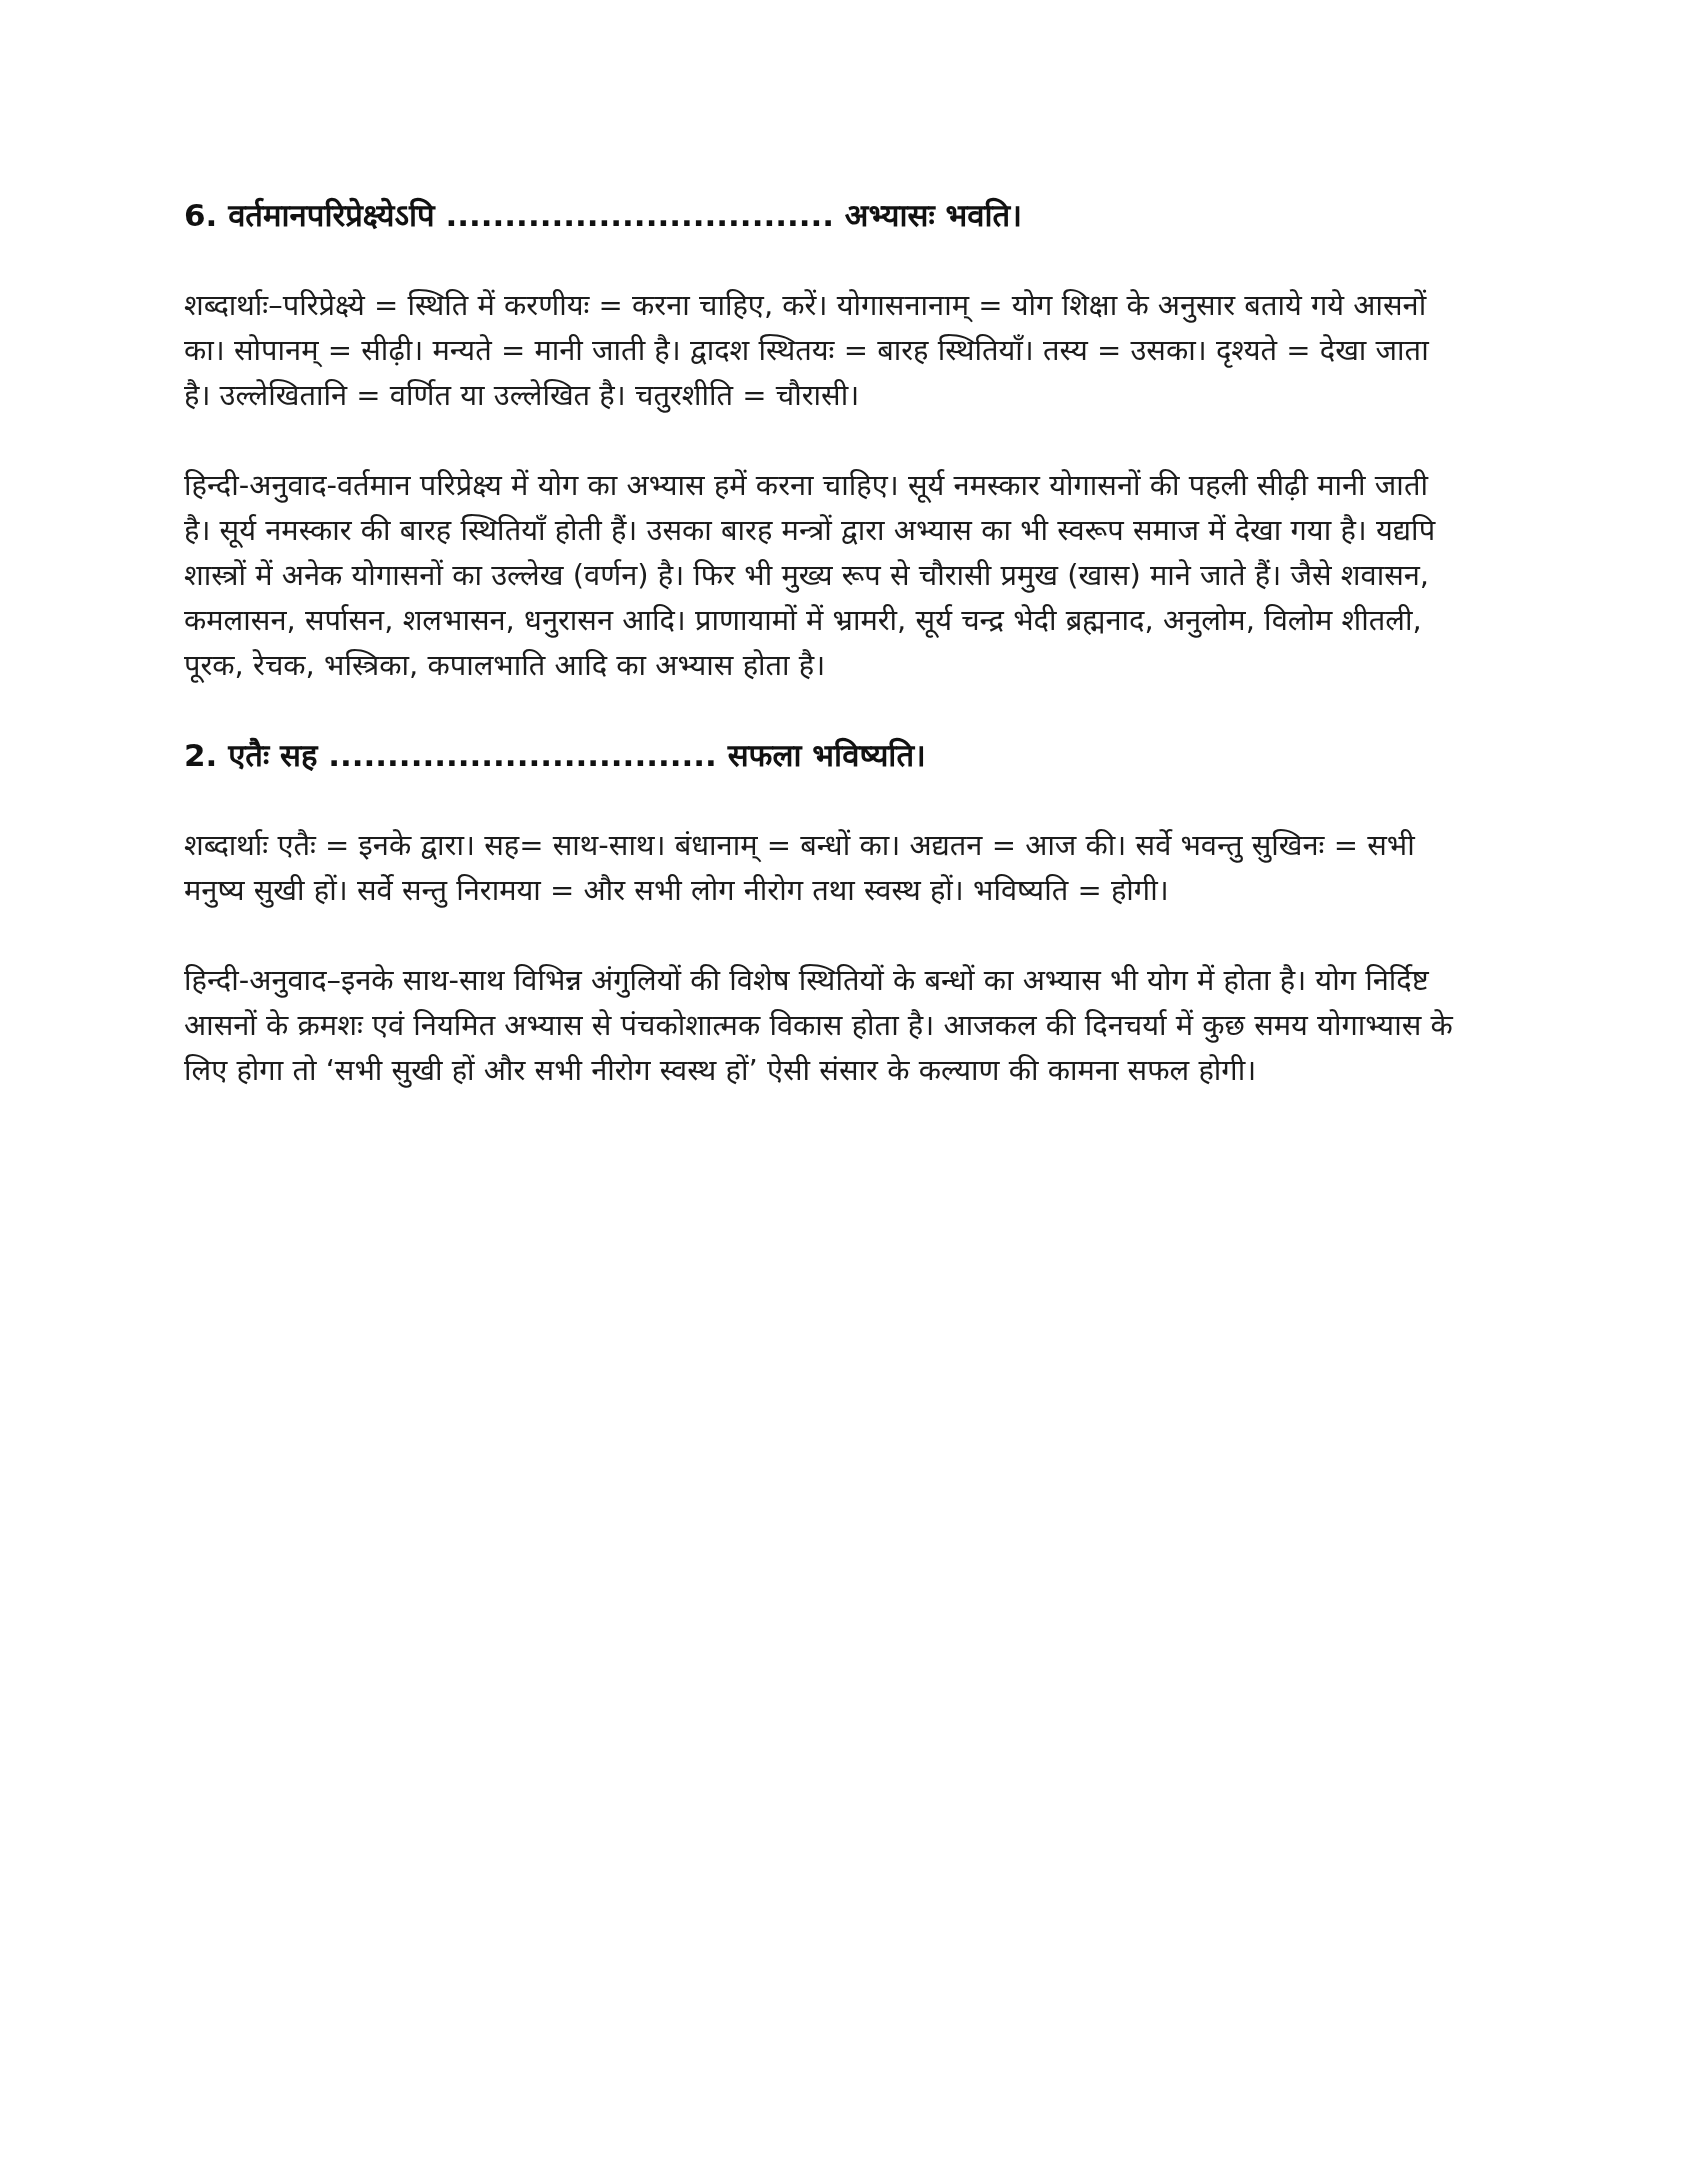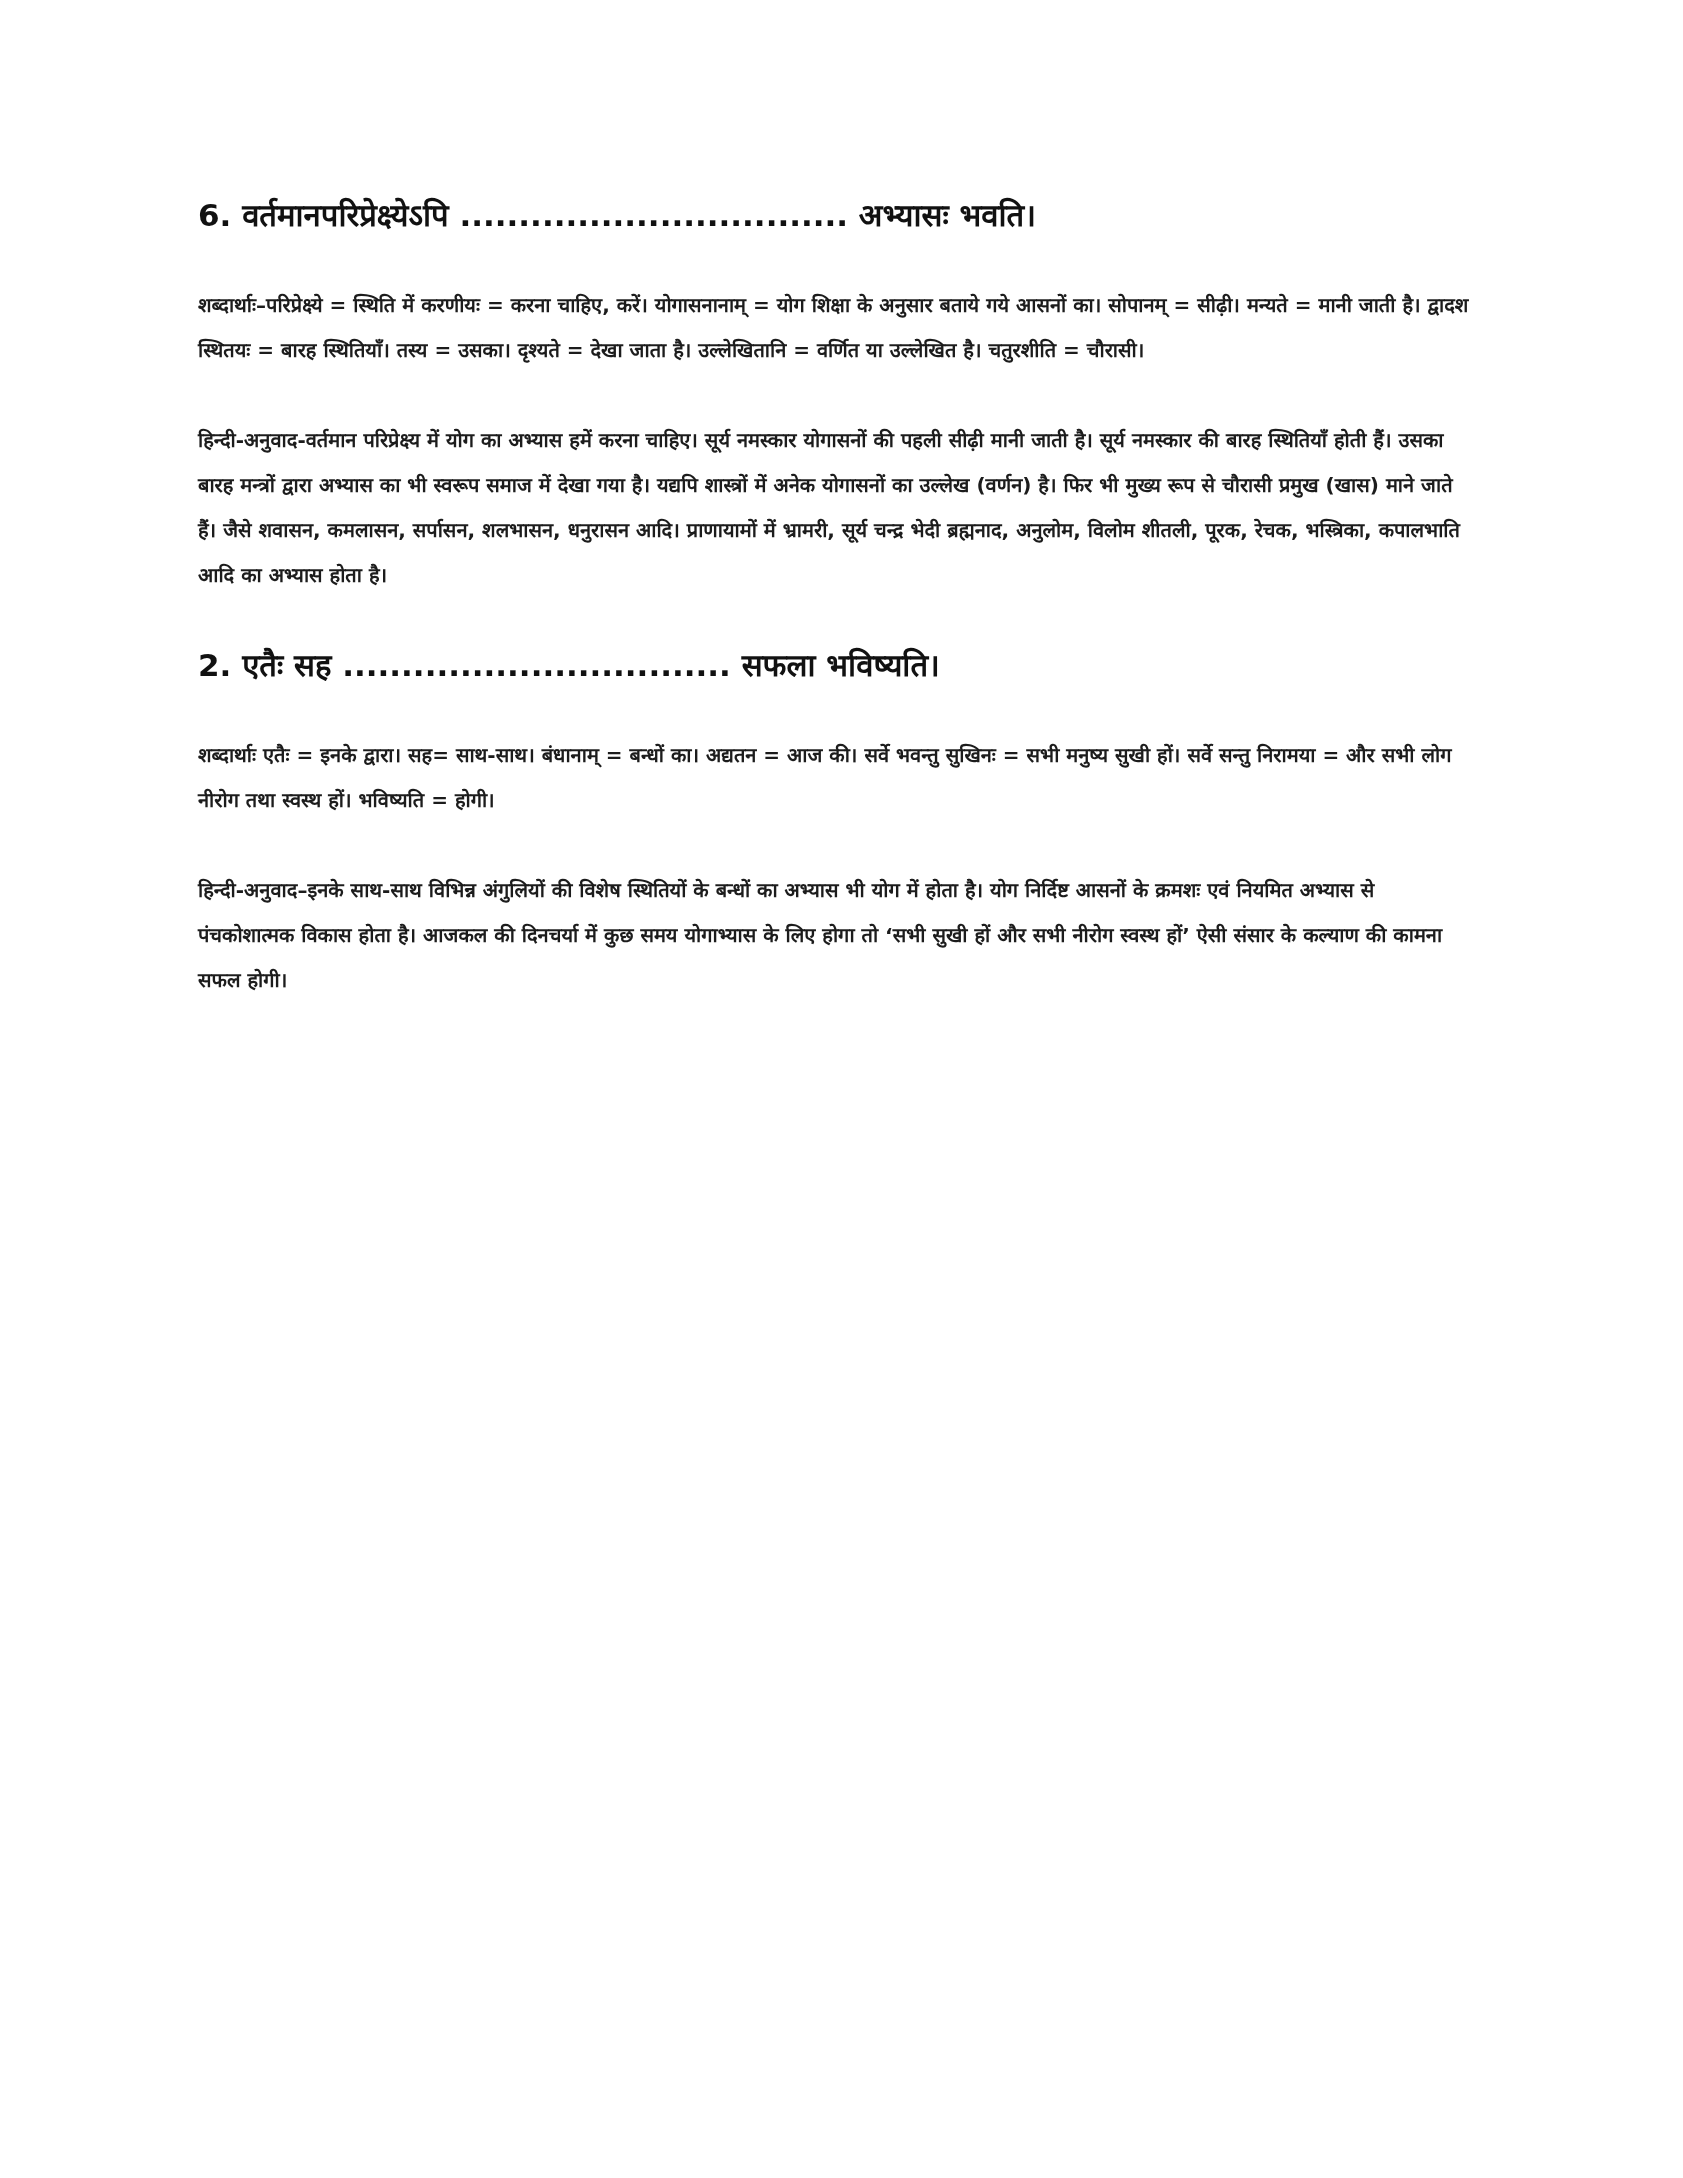--- a/index.html
+++ b/index.html
@@ -6,38 +6,37 @@
     body {
       width: 1683px;
       height: 2178px;
       position: relative;
       overflow: hidden;
       color: #1a1a1a;
       font-family: "DejaVu Sans", "Liberation Sans", sans-serif;
     }
     .page {
       position: absolute;
-      left: 198px;
+      left: 184px;
       top: 193px;
       width: 1277px;
     }
     .heading {
       font-weight: bold;
       font-size: 31px;
       line-height: 44px;
       margin: 0 0 46px 0;
       letter-spacing: 0px;
       color: #111;
     }
     .para {
-      font-size: 20px;
+      font-size: 29px;
       line-height: 45px;
       margin: 0 0 45px 0;
       color: #1c1c1c;
-      font-weight: bold;
     }
   </style>
 </head>
 <body>
 
 <div class="page">
 
   <section>
     <h2 class="heading">6. वर्तमानपरिप्रेक्ष्येऽपि ................................. अभ्यासः भवति।</h2>
     <p class="para">शब्दार्थाः–परिप्रेक्ष्ये = स्थिति में करणीयः = करना चाहिए, करें। योगासनानाम् = योग शिक्षा के अनुसार बताये गये आसनों का। सोपानम् = सीढ़ी। मन्यते = मानी जाती है। द्वादश स्थितयः = बारह स्थितियाँ। तस्य = उसका। दृश्यते = देखा जाता है। उल्लेखितानि = वर्णित या उल्लेखित है। चतुरशीति = चौरासी।</p>

